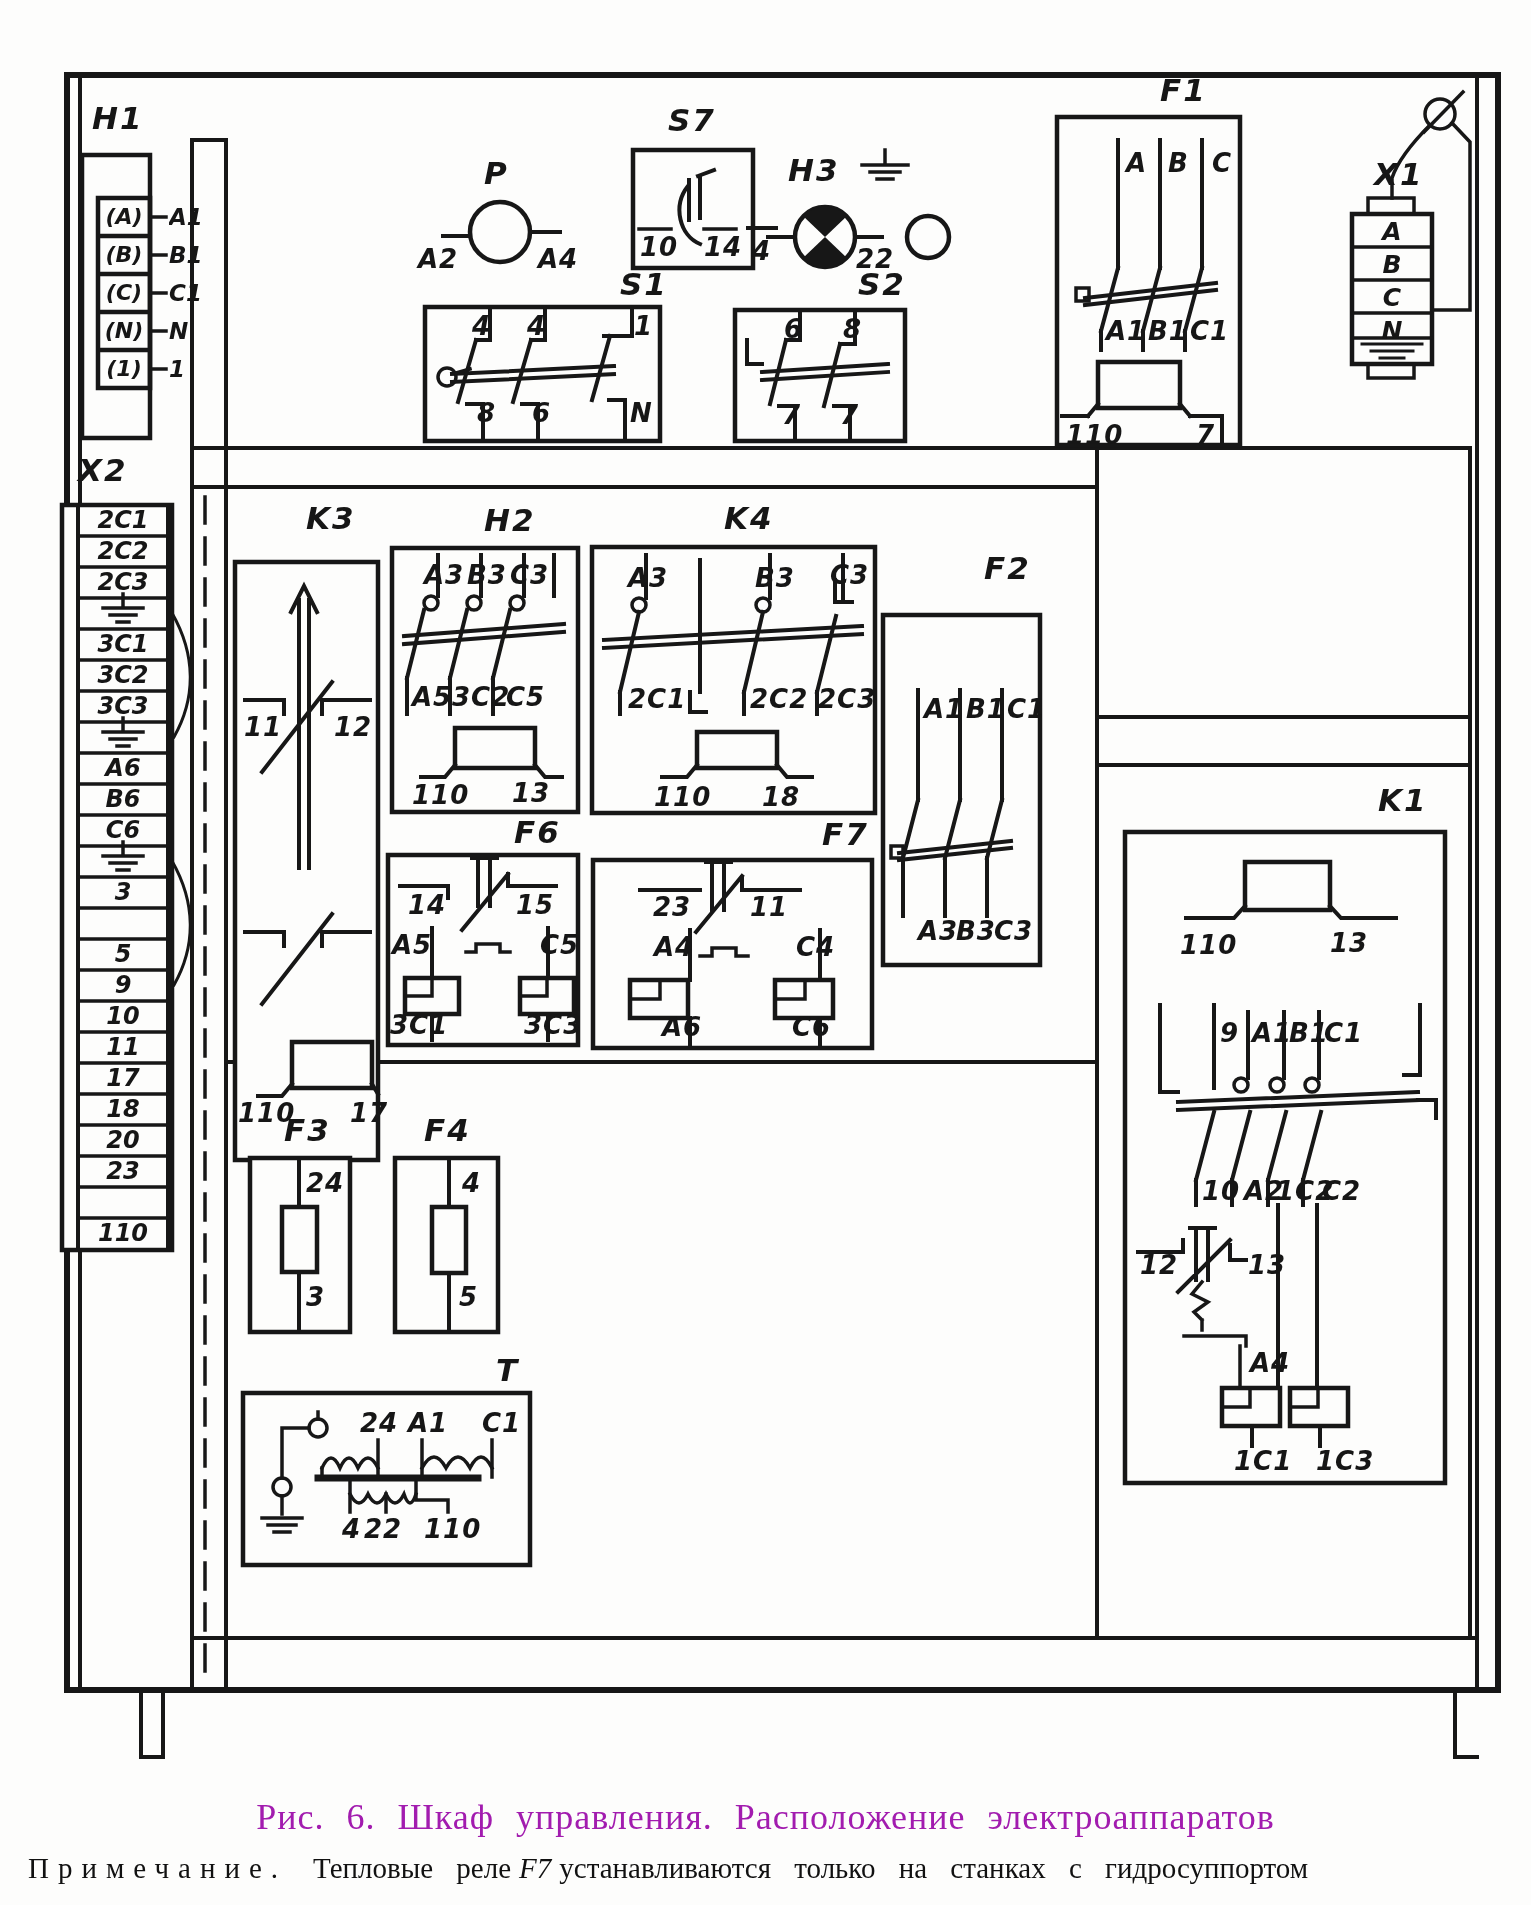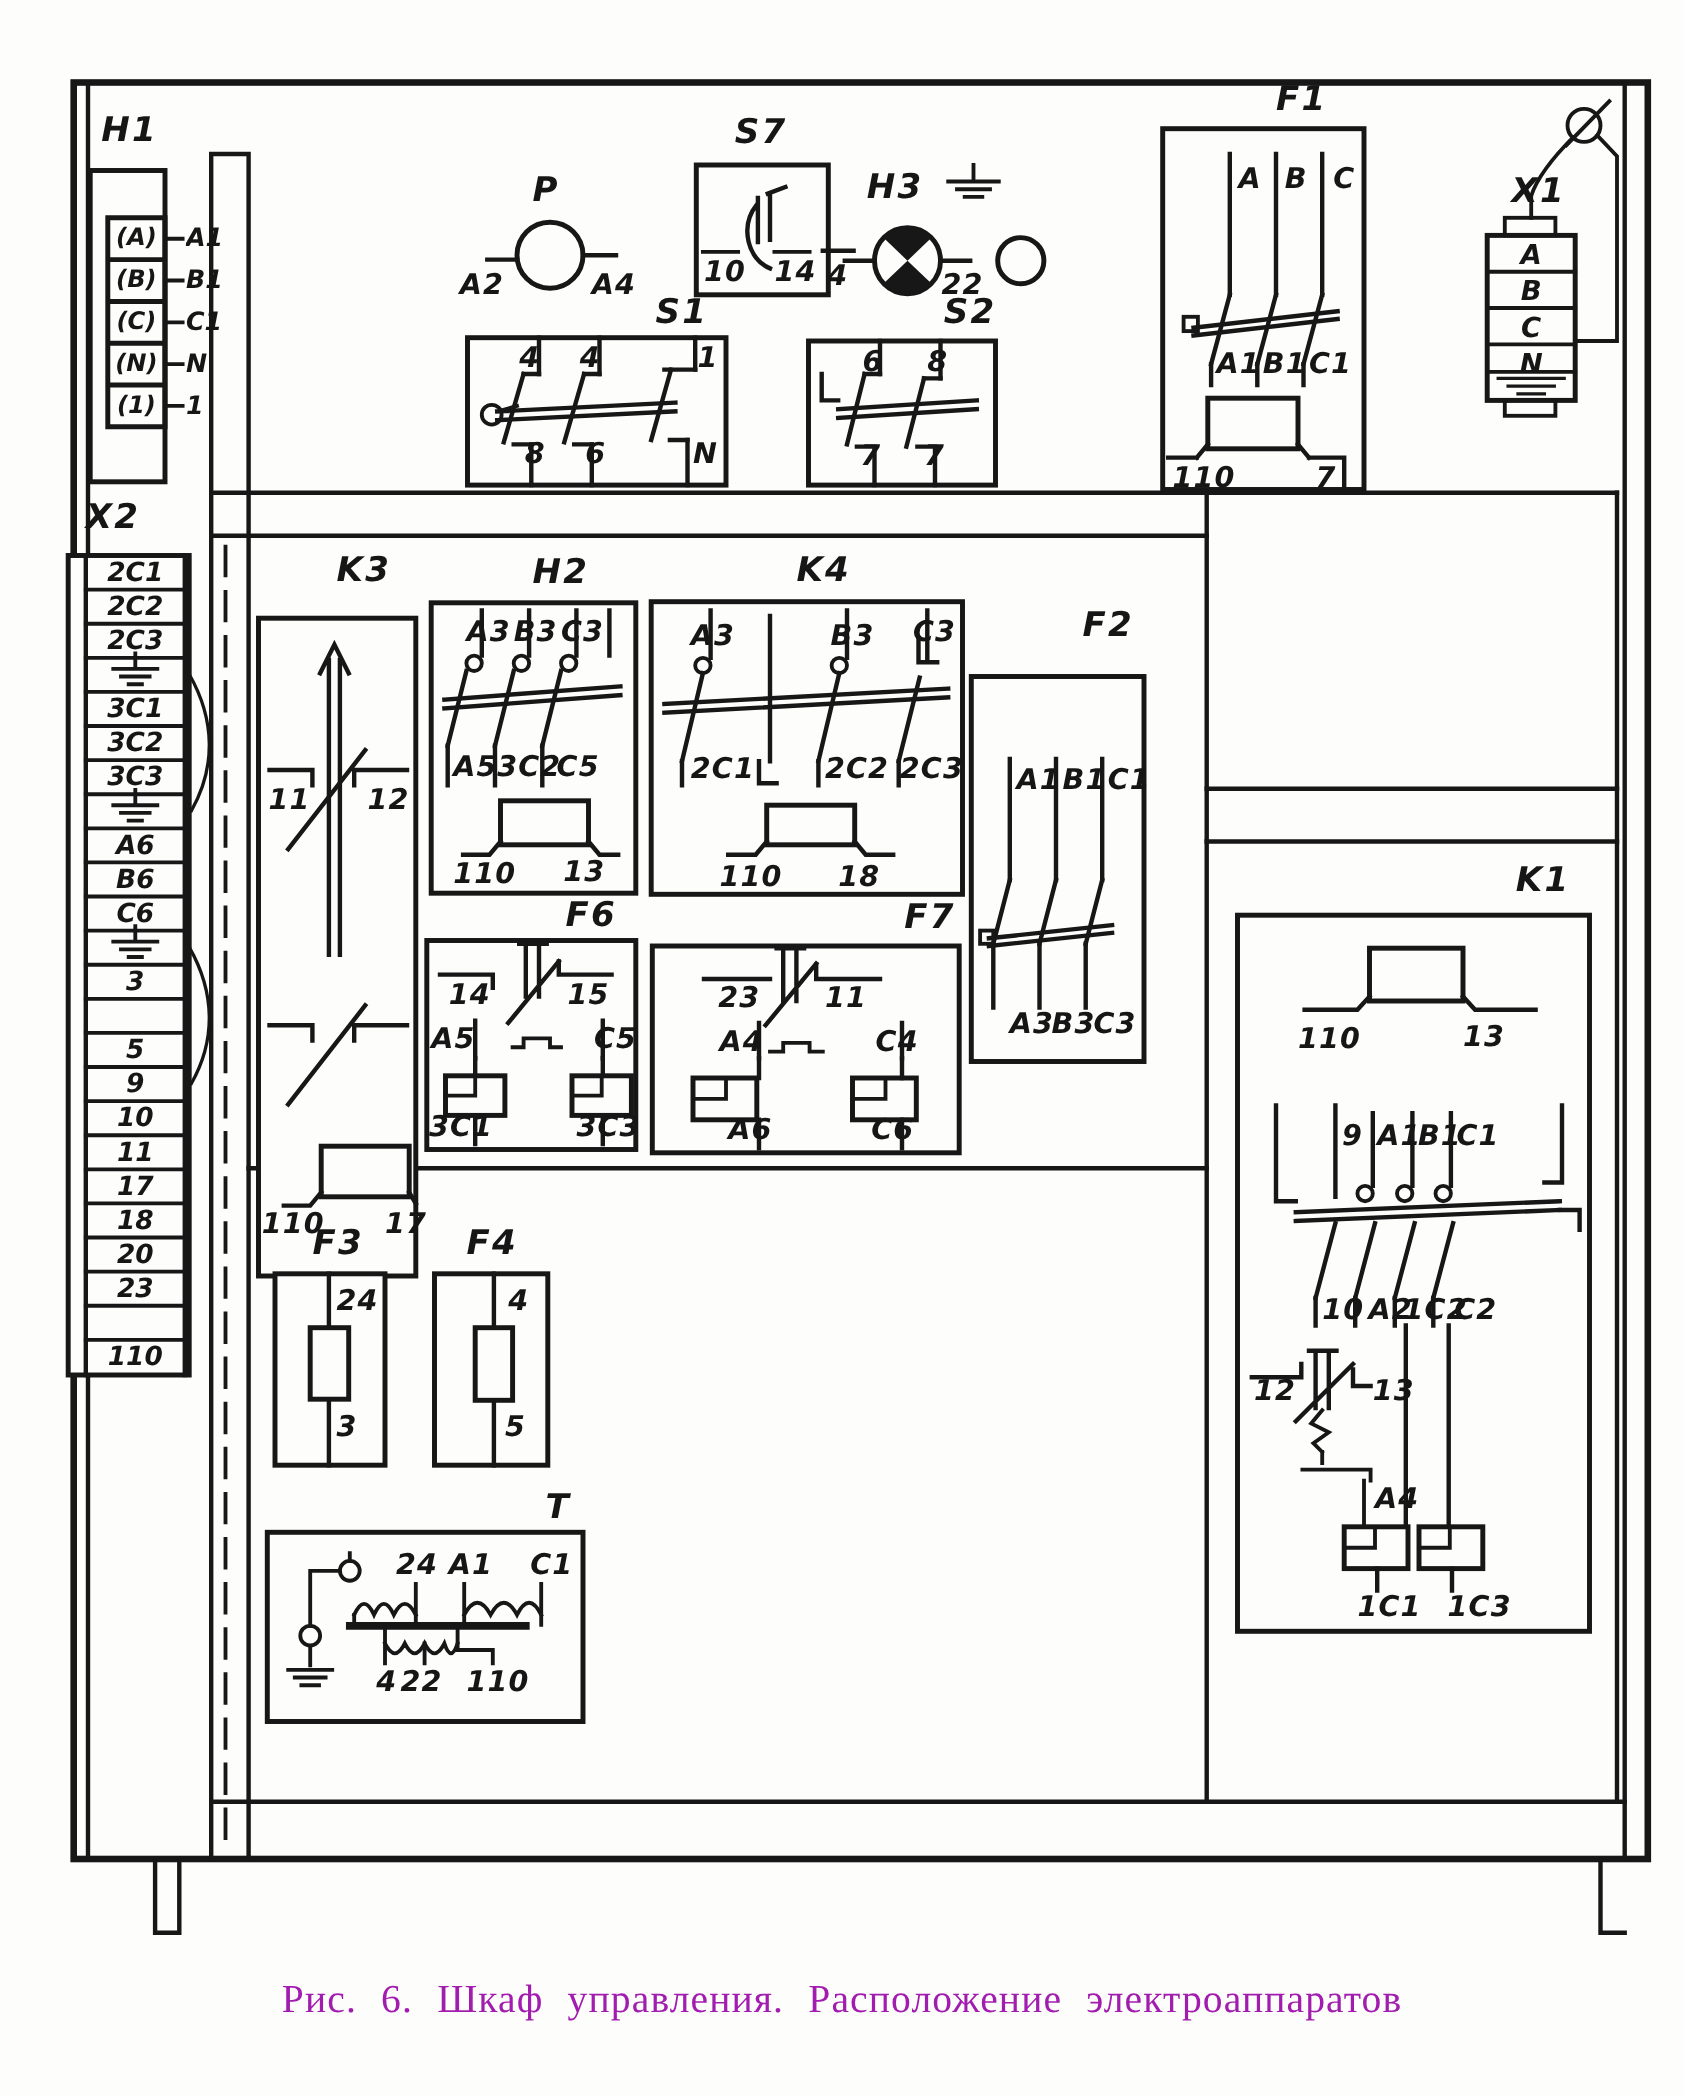--- a/index.html
+++ b/index.html
@@ -290,21 +290,21 @@
 <span class="pl" style="left:538px;top:244px">A4</span>
 
 <span class="cl" style="left:668px;top:102px">S7</span>
 <span class="pl" style="left:640px;top:232px">10</span>
 <span class="pl" style="left:704px;top:232px">14</span>
 
 <span class="cl" style="left:788px;top:152px">H3</span>
 <span class="pl" style="left:752px;top:236px">4</span>
 <span class="pl" style="left:856px;top:244px">22</span>
 
-<span class="cl" style="left:596px;top:266px">S1</span>
+<span class="cl" style="left:620px;top:266px">S1</span>
 <span class="pl" style="left:472px;top:311px">4</span>
 <span class="pl" style="left:527px;top:311px">4</span>
 <span class="pl" style="left:634px;top:311px">1</span>
 <span class="pl" style="left:477px;top:398px">8</span>
 <span class="pl" style="left:532px;top:398px">6</span>
 <span class="pl" style="left:630px;top:398px">N</span>
 
 <span class="cl" style="left:858px;top:266px">S2</span>
 <span class="pl" style="left:784px;top:314px">6</span>
 <span class="pl" style="left:843px;top:314px">8</span>
@@ -406,14 +406,17 @@
 <span class="pl" style="left:1244px;top:1176px">A2</span>
 <span class="pl" style="left:1276px;top:1176px">1C2</span>
 <span class="pl" style="left:1322px;top:1176px">C2</span>
 <span class="pl" style="left:1140px;top:1250px">12</span>
 <span class="pl" style="left:1248px;top:1250px">13</span>
 <span class="pl" style="left:1250px;top:1348px">A4</span>
 <span class="pl" style="left:1234px;top:1446px">1C1</span>
 <span class="pl" style="left:1316px;top:1446px">1C3</span>
 
 <div class="caption-line" style="top:1796px">Рис. 6. Шкаф управления. Расположение электроаппаратов</div>
+<div class="note-line" style="top:1852px">
+  <span class="note-label">Примечание.</span><span>Тепловые реле</span><span class="note-emph">F7</span><span>устанавливаются только на станках с гидросуппортом</span>
+</div>
 
 </div>
 
 </body></html>

